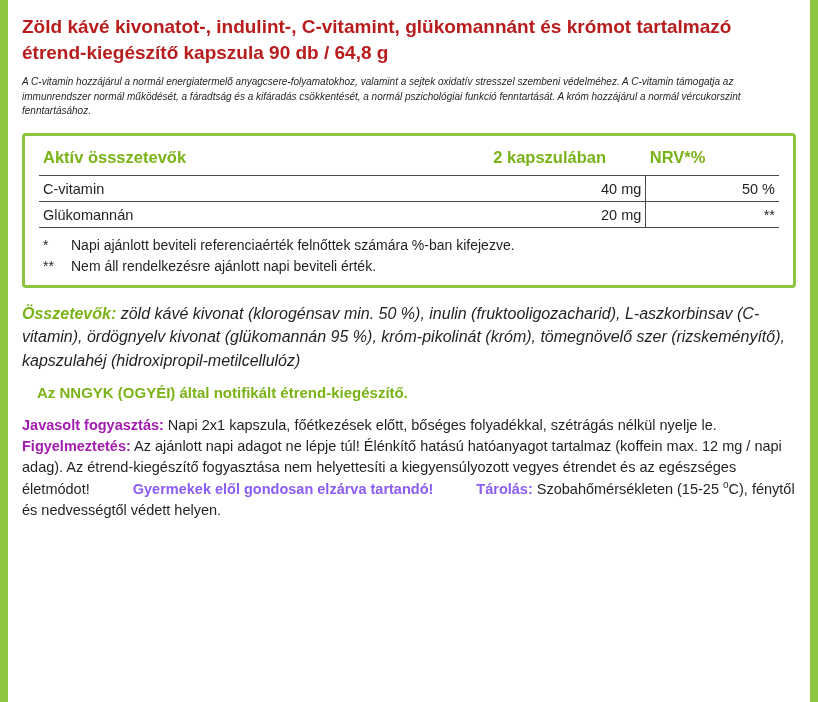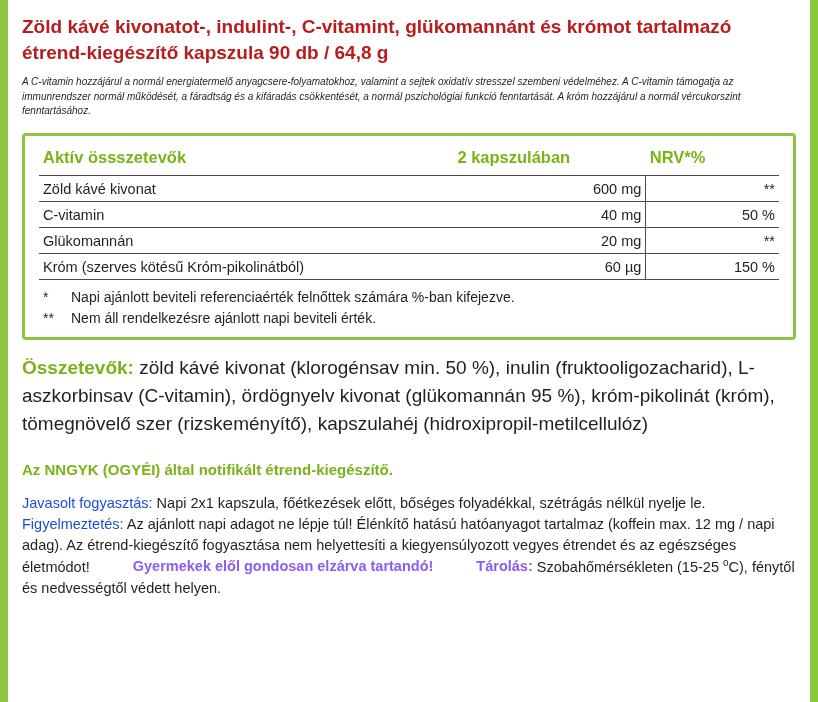--- a/index.html
+++ b/index.html
@@ -64,21 +64,21 @@
   }
   table.nutri th {
     font-size: 16.5px;
     font-weight: bold;
     color: #7ab317;
     padding: 2px 4px 8px 4px;
     text-align: left;
     border: none;
   }
   table.nutri th.col-amount {
-    text-align: left;
+    text-align: center;
   }
   table.nutri th.col-nrv {
   }
   table.nutri td {
     border-top: 1px solid #4a4a4a;
     padding: 4px 4px 3px 4px;
     vertical-align: bottom;
     line-height: 1.25;
   }
   table.nutri tr.row:last-child td {
@@ -111,41 +111,42 @@
   .footnote .mark {
     width: 32px;
     flex: 0 0 32px;
     padding-left: 4px;
     box-sizing: border-box;
   }
   .footnote .txt {
     flex: 1;
   }
   .ingredients {
-    font-size: 19px;
+    font-size: 16px;
     line-height: 1.45;
-    margin: 0 0 24px 0;
+    margin: 0 0 12px 0;
+    font-style: italic;
   }
   .ingredients .lead {
     font-weight: bold;
     color: #7ab317;
   }
   .notified {
     font-size: 15px;
     font-weight: bold;
     color: #7ab317;
-    margin: 0 0 14px 0;
+    margin: 0 0 14px 15px;
   }
   .usage {
     font-size: 14.5px;
     line-height: 1.45;
   }
   .usage .lead {
-    font-weight: normal;
-    color: #1d4ed8;
+    font-weight: bold;
+    color: #a21caf;
     text-align: center;
   }
   .usage .strong-green {
     font-weight: bold;
     color: #8b5cf6;
     margin-left: 39px;
   }
   sup.deg {
     font-size: 10px;
     vertical-align: super;
@@ -167,38 +168,28 @@
     <table class="nutri">
       <thead>
         <tr>
           <th class="col-name">Aktív össszetevők</th>
           <th class="col-amount">2 kapszulában</th>
           <th class="col-nrv">NRV*%</th>
         </tr>
       </thead>
       <tbody>
         <tr class="row">
-          <td class="c-name">Zöld kávé kivonat</td>
-          <td class="c-amount">600 mg</td>
-          <td class="c-nrv">**</td>
-        </tr>
-        <tr class="row">
           <td class="c-name">C-vitamin</td>
           <td class="c-amount">40 mg</td>
           <td class="c-nrv">50 %</td>
         </tr>
         <tr class="row">
           <td class="c-name">Glükomannán</td>
           <td class="c-amount">20 mg</td>
           <td class="c-nrv">**</td>
-        </tr>
-        <tr class="row">
-          <td class="c-name">Króm (szerves kötésű Króm-pikolinátból)</td>
-          <td class="c-amount">60 µg</td>
-          <td class="c-nrv">150 %</td>
         </tr>
       </tbody>
     </table>
 
     <div class="footnotes">
       <div class="footnote">
         <span class="mark">*</span>
         <span class="txt">Napi ajánlott beviteli referenciaérték felnőttek számára %-ban kifejezve.</span>
       </div>
       <div class="footnote">

